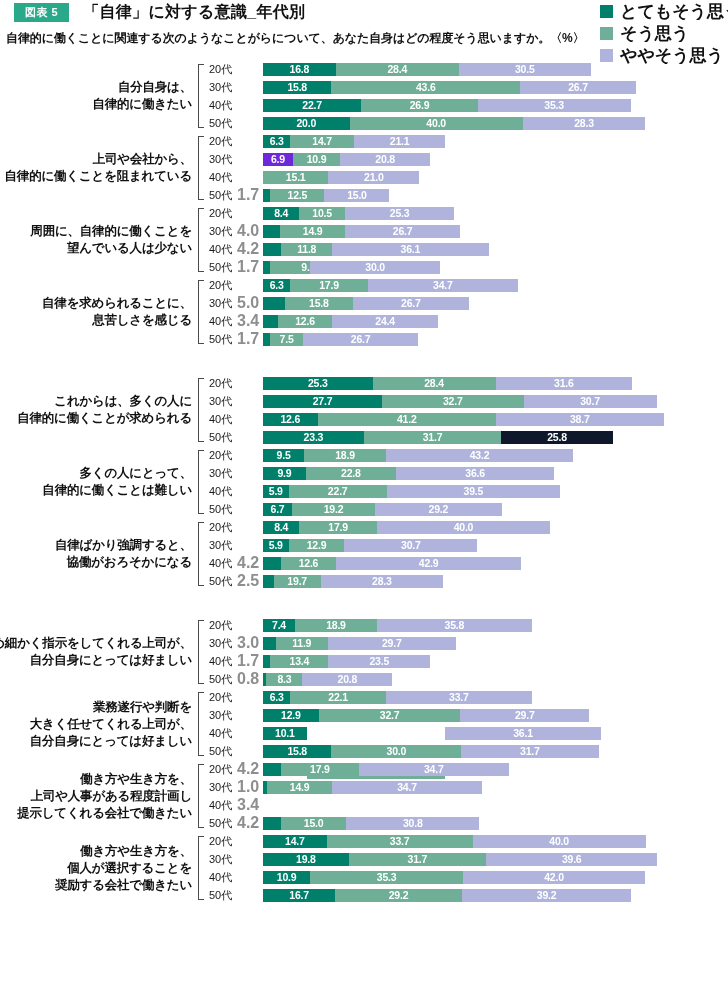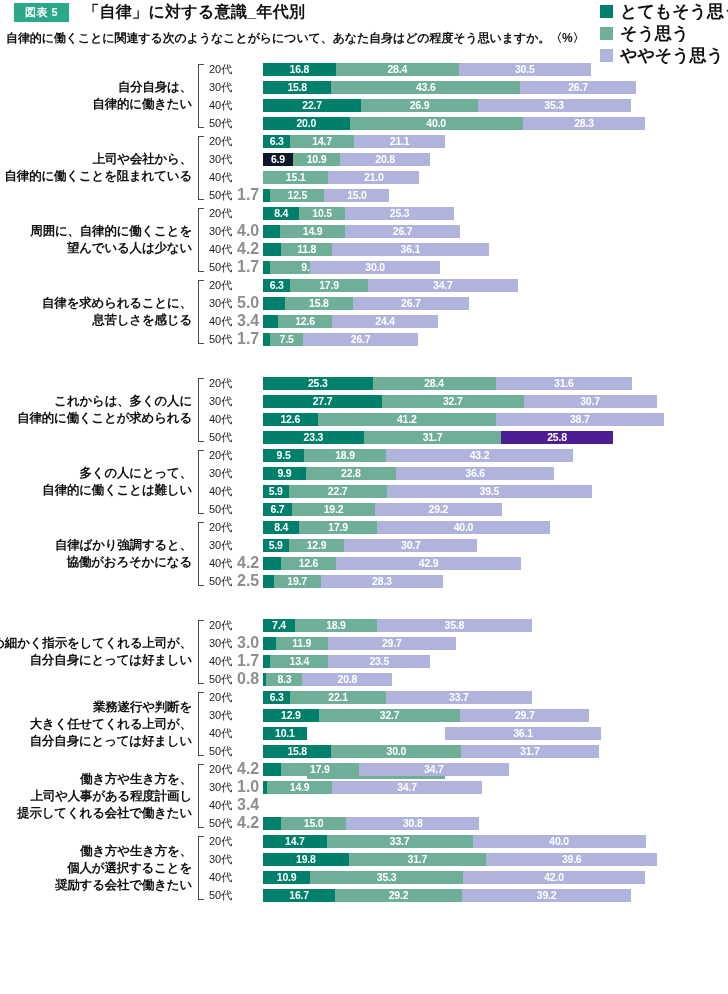--- a/index.html
+++ b/index.html
@@ -314,21 +314,21 @@
             </div>
             <div class="seg" style="width: 91.363px; background: rgb(176, 180, 220);">
               <span class="seg-val">21.1</span>
             </div>
           </div>
         </div>
         <div class="row">
           <div class="age-label">30代</div>
           <div class="outside-val"></div>
           <div class="bar-track">
-            <div class="seg" style="width: 29.877px; background: #0f172a;">
+            <div class="seg" style="width: 29.877px; background: #6d28d9;">
               <span class="seg-val">6.9</span>
             </div>
             <div class="seg" style="width: 47.197px; background: rgb(111, 174, 151);">
               <span class="seg-val">10.9</span>
             </div>
             <div class="seg" style="width: 90.064px; background: rgb(176, 180, 220);">
               <span class="seg-val">20.8</span>
             </div>
           </div>
         </div>
@@ -546,21 +546,21 @@
         <div class="row">
           <div class="age-label">50代</div>
           <div class="outside-val"></div>
           <div class="bar-track">
             <div class="seg" style="width: 100.889px; background: rgb(0, 128, 107);">
               <span class="seg-val">23.3</span>
             </div>
             <div class="seg" style="width: 137.261px; background: rgb(111, 174, 151);">
               <span class="seg-val">31.7</span>
             </div>
-            <div class="seg" style="width: 111.714px; background: #4c1d95;">
+            <div class="seg" style="width: 111.714px; background: #0f172a;">
               <span class="seg-val">25.8</span>
             </div>
           </div>
         </div>
       </div>
     </div>
     <div class="group">
       <div class="group-label">
         <div>多くの人にとって、</div>
         <div>自律的に働くことは難しい</div>
@@ -602,21 +602,21 @@
         <div class="row">
           <div class="age-label">40代</div>
           <div class="outside-val"></div>
           <div class="bar-track">
             <div class="seg" style="width: 25.547px; background: rgb(0, 128, 107);">
               <span class="seg-val">5.9</span>
             </div>
             <div class="seg" style="width: 98.291px; background: rgb(111, 174, 151);">
               <span class="seg-val">22.7</span>
             </div>
-            <div class="seg" style="width: 205px; background: rgb(176, 180, 220);">
+            <div class="seg" style="width: 173px; background: rgb(176, 180, 220);">
               <span class="seg-val">39.5</span>
             </div>
           </div>
         </div>
         <div class="row">
           <div class="age-label">50代</div>
           <div class="outside-val"></div>
           <div class="bar-track">
             <div class="seg" style="width: 29.011px; background: rgb(0, 128, 107);">
               <span class="seg-val">6.7</span>

